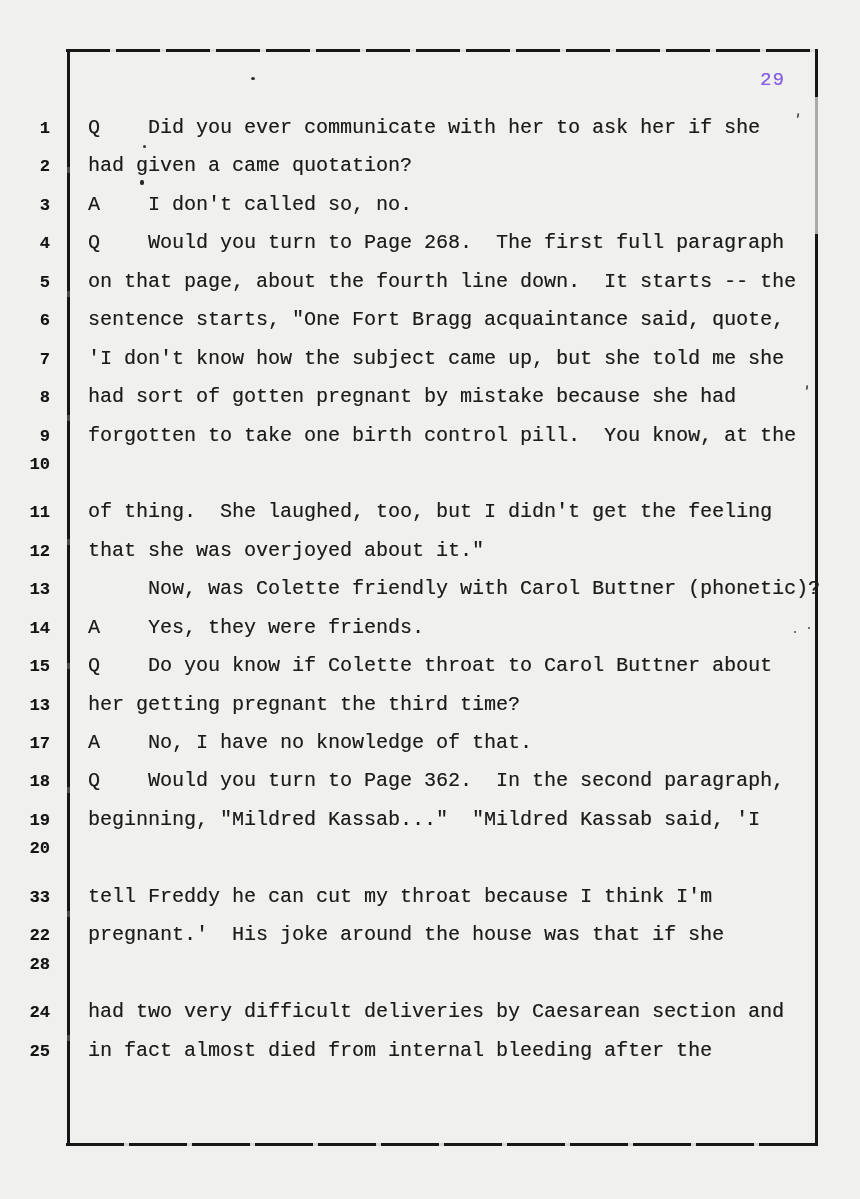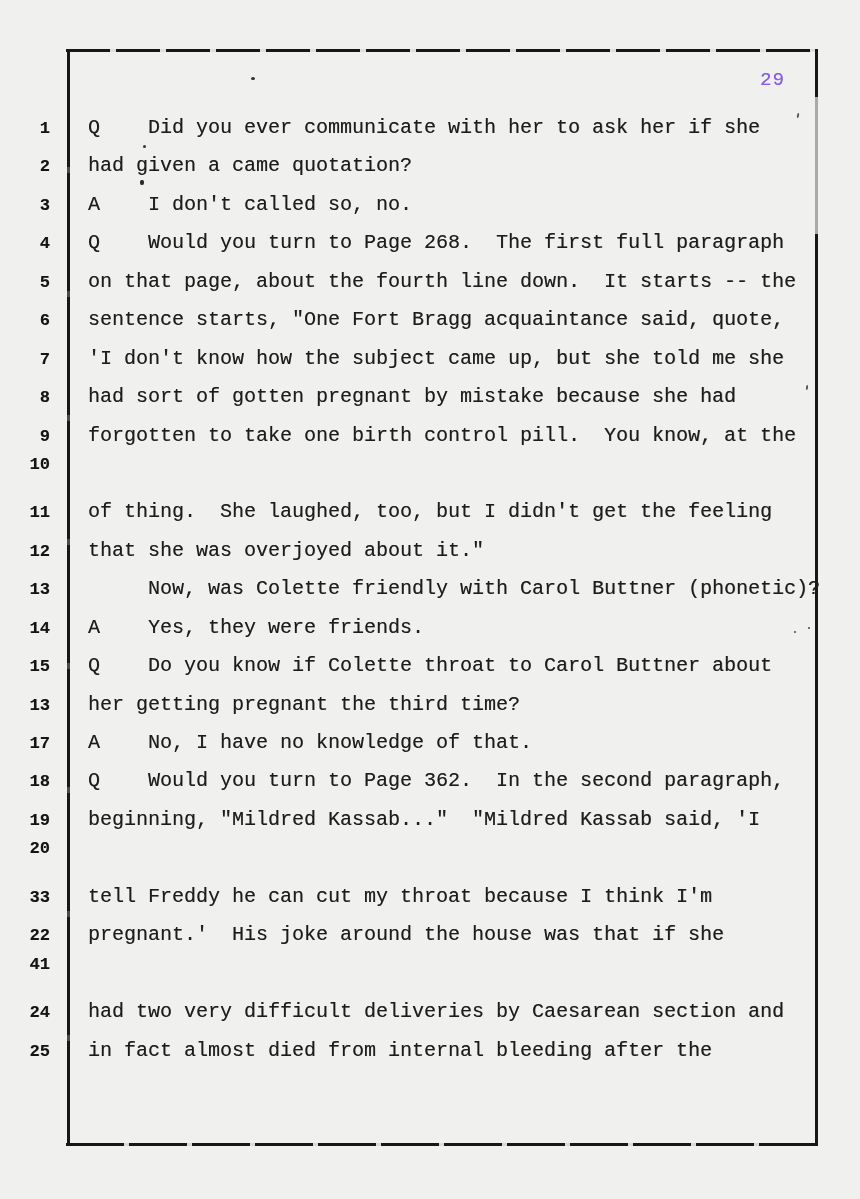--- a/index.html
+++ b/index.html
@@ -187,21 +187,21 @@
   </div>
       <div class="row">
     <span class="lineno">33</span>
     <span class="linetext">tell Freddy he can cut my throat because I think I'm</span>
   </div>
       <div class="row">
     <span class="lineno">22</span>
     <span class="linetext">pregnant.'  His joke around the house was that if she</span>
   </div>
       <div class="row">
-    <span class="lineno">41</span>
+    <span class="lineno">28</span>
   </div>
       <div class="row">
     <span class="lineno">24</span>
     <span class="linetext">had two very difficult deliveries by Caesarean section and</span>
   </div>
       <div class="row">
     <span class="lineno">25</span>
     <span class="linetext">in fact almost died from internal bleeding after the</span>
   </div>
     </div>

